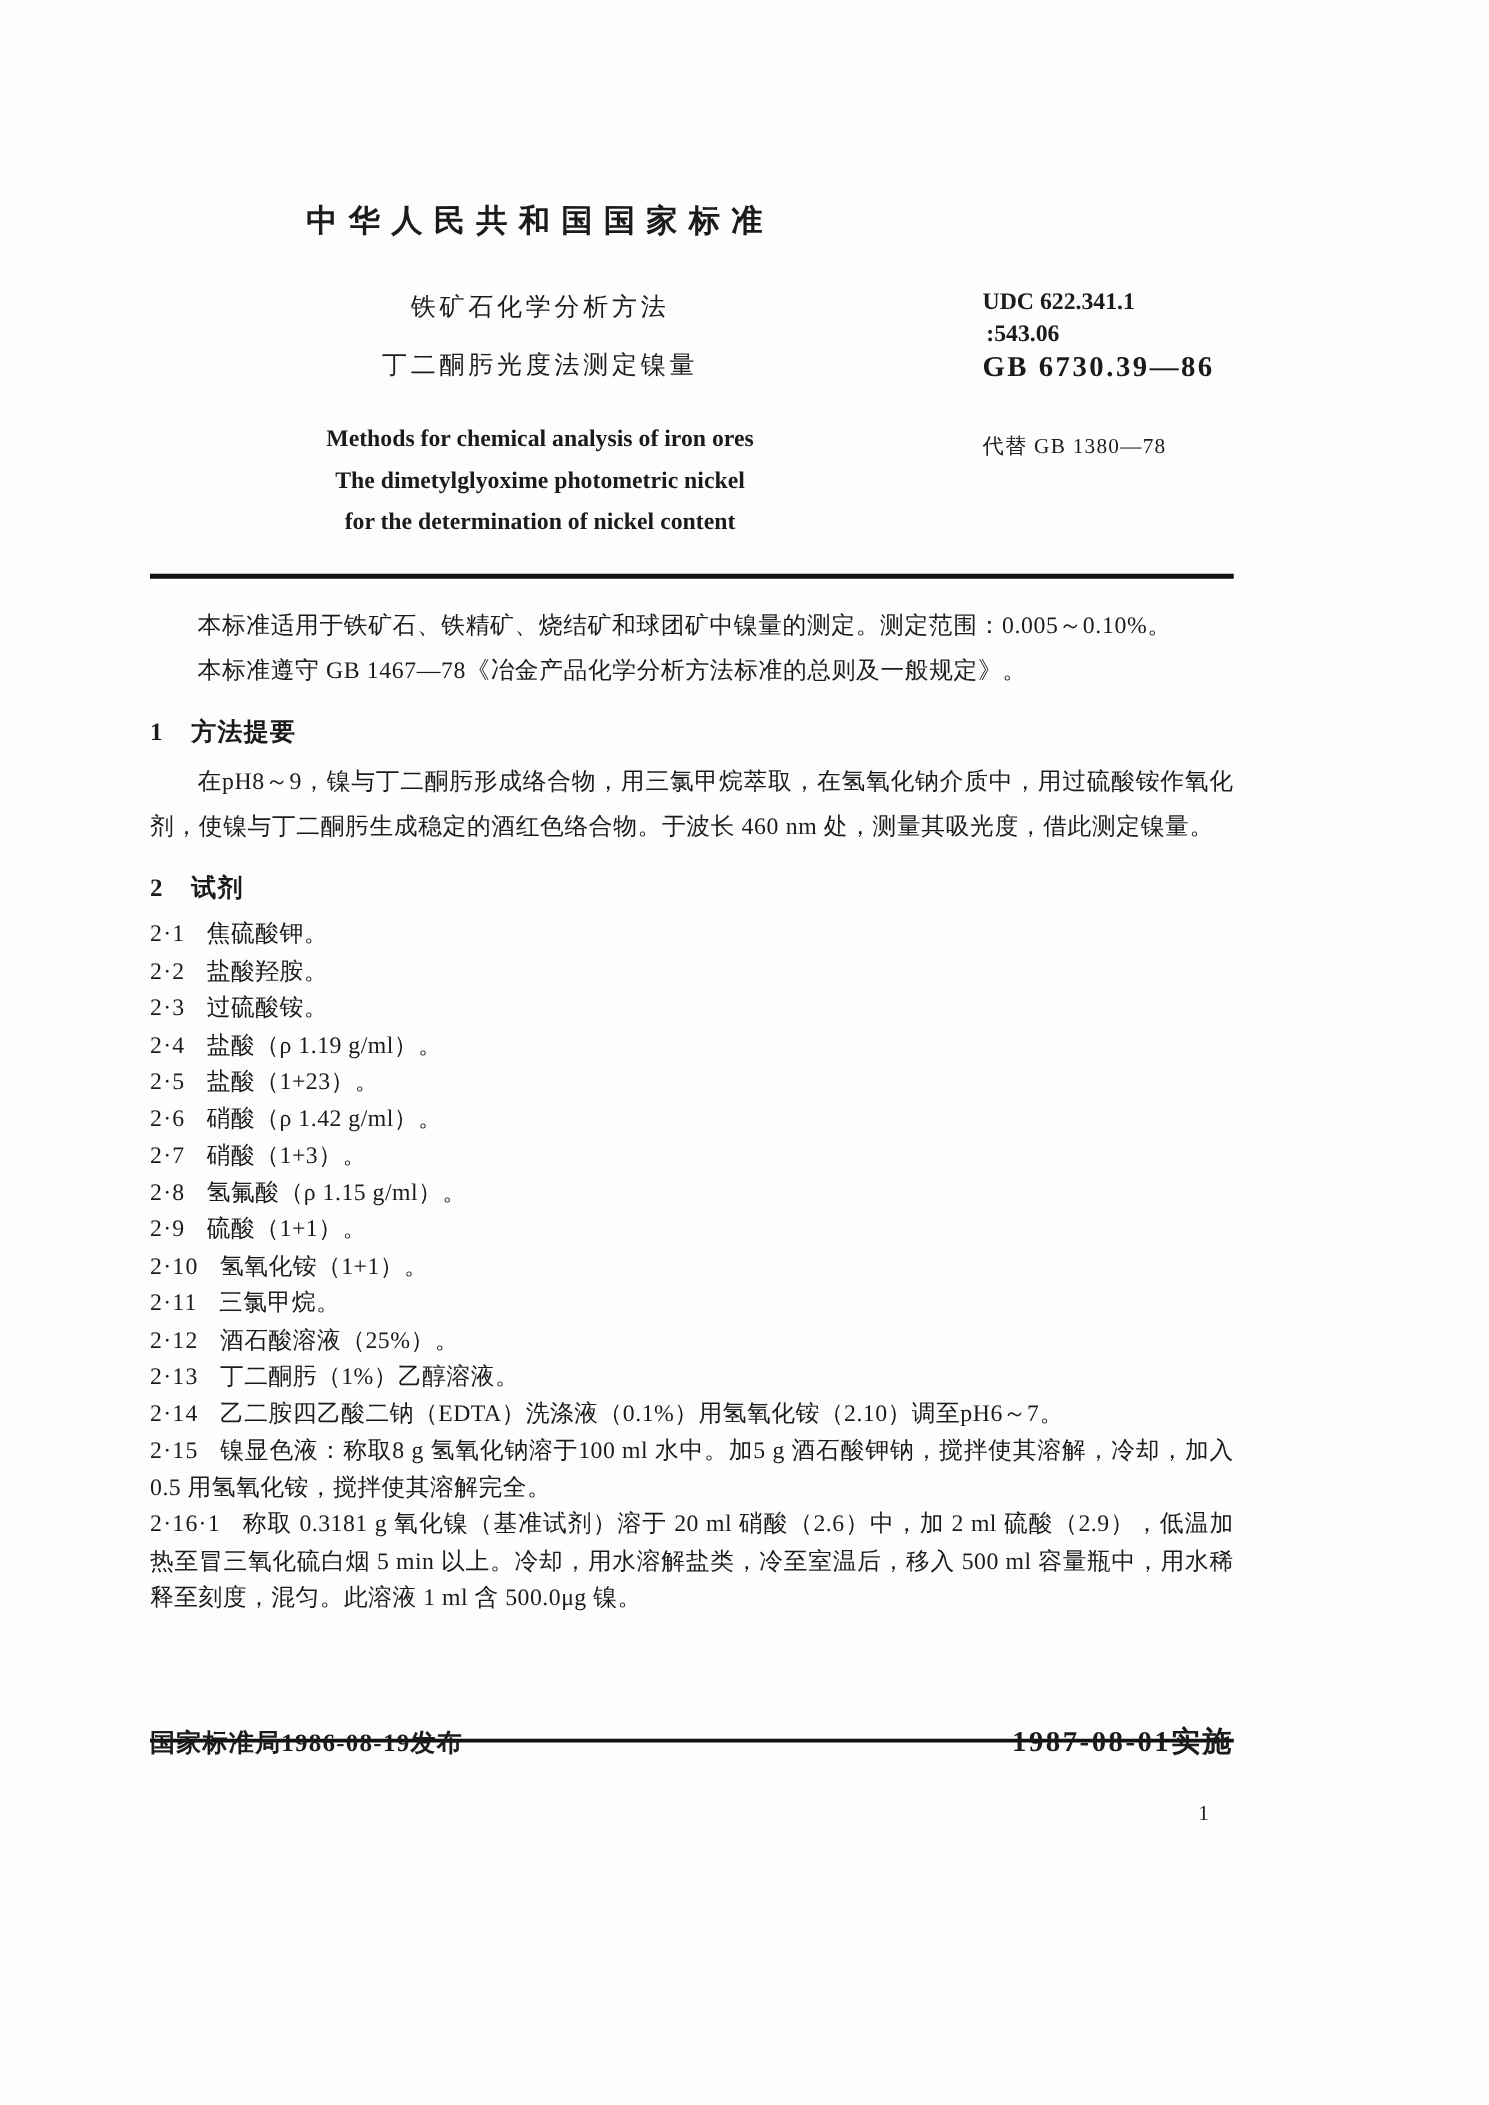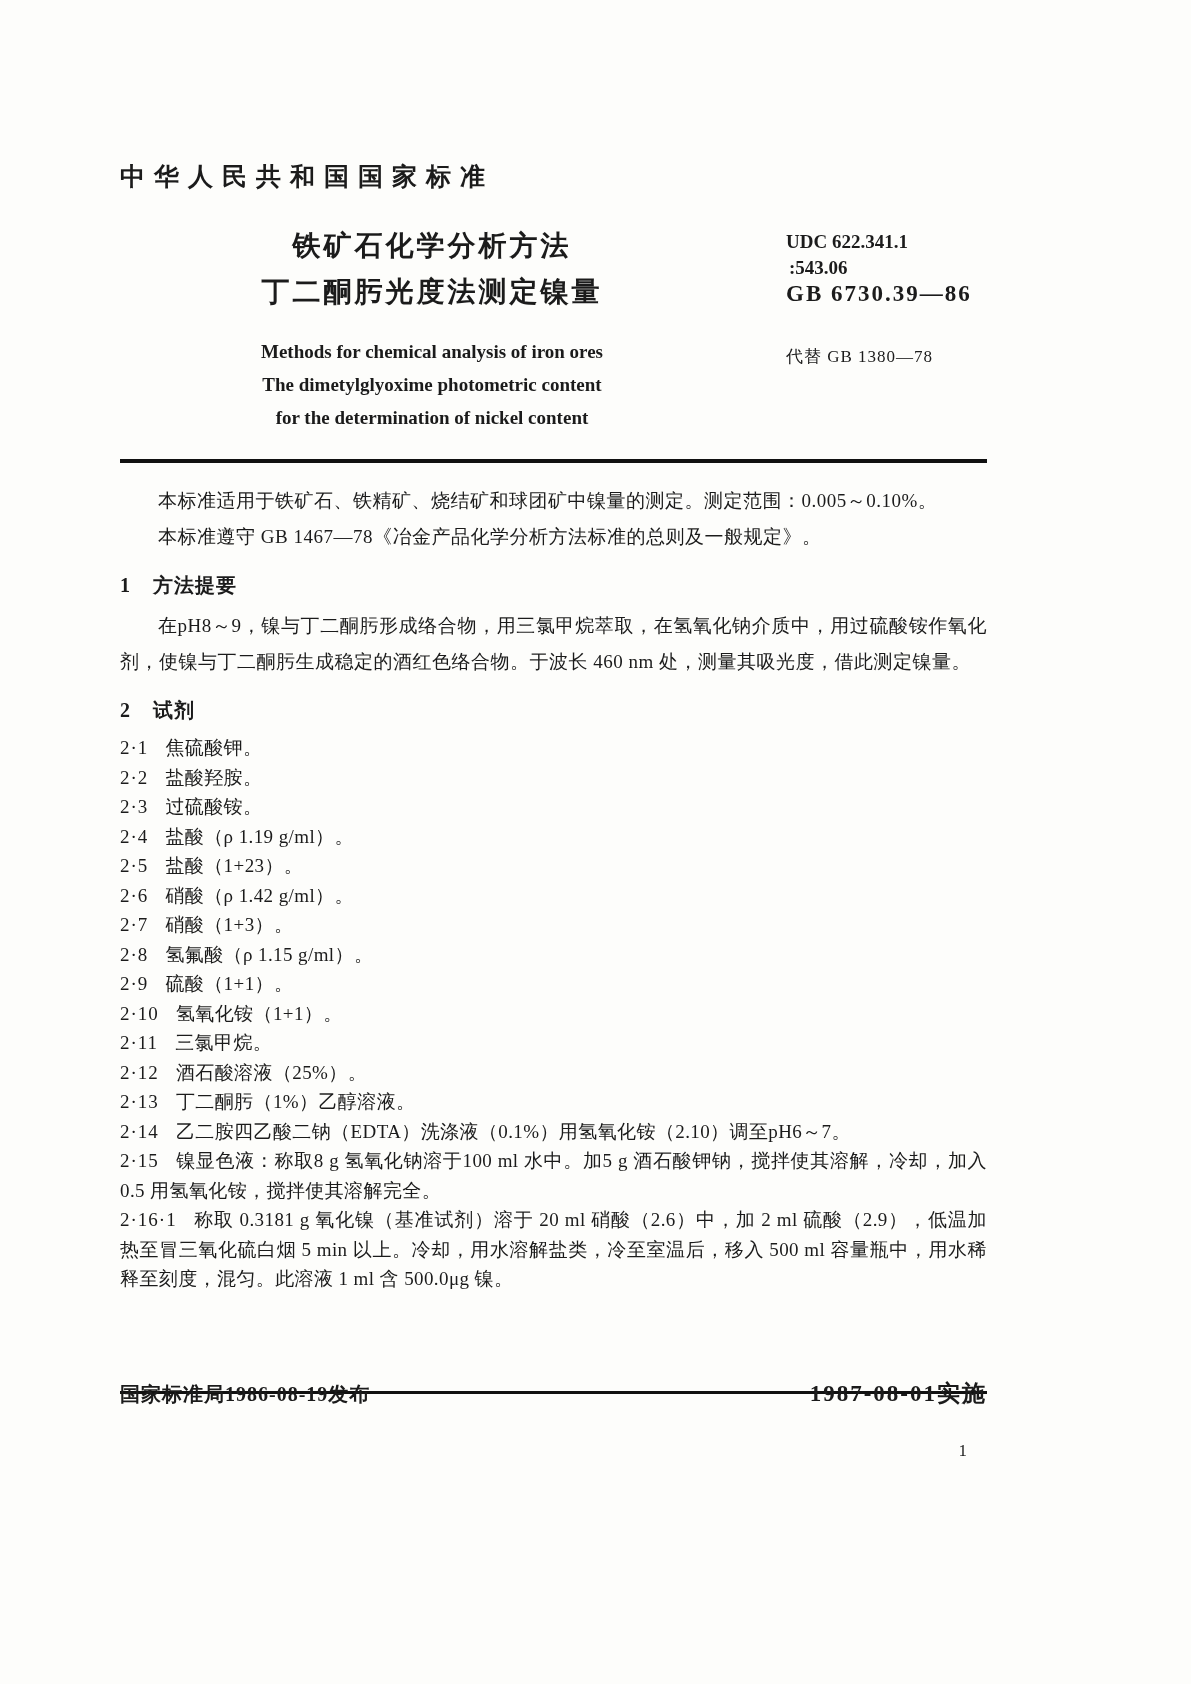--- a/index.html
+++ b/index.html
@@ -17,31 +17,32 @@
   .content {
     position: absolute;
     left: 120px;
     width: 867px;
     top: 0;
   }
   
   .std-type {
     margin-top: 160px;
     width: 624px;
+    text-align: center;
     font-size: 25px;
     font-weight: bold;
     letter-spacing: 9px;
     white-space: nowrap;
   }
   .header-main { display: flex; margin-top: 30px; }
   .header-left { width: 624px; }
   .title-cn {
     text-align: center;
-    font-size: 28px;
-    font-weight: bold;
+    font-size: 20px;
+    font-weight: normal;
     line-height: 46px;
     letter-spacing: 3px;
     white-space: nowrap;
   }
   .title-en-block { margin-top: 20px; }
   .title-en {
     text-align: center;
     font-size: 19px;
     font-weight: bold;
     line-height: 33px;
@@ -129,21 +130,21 @@
 
     <div>
       <div class="std-type">中华人民共和国国家标准</div>
 
       <div class="header-main">
         <div class="header-left">
           <div class="title-cn">铁矿石化学分析方法</div>
           <div class="title-cn">丁二酮肟光度法测定镍量</div>
           <div class="title-en-block">
             <div class="title-en">Methods for chemical analysis of iron ores</div>
-            <div class="title-en">The dimetylglyoxime photometric content</div>
+            <div class="title-en">The dimetylglyoxime photometric nickel</div>
             <div class="title-en">for the determination of nickel content</div>
           </div>
         </div>
         <div class="header-right">
           <div class="udc">UDC 622.341.1</div>
           <div class="udc udc2">:543.06</div>
           <div class="gb-no">GB 6730.39—86</div>
           <div class="replaces">代替 GB 1380—78</div>
         </div>
       </div>

